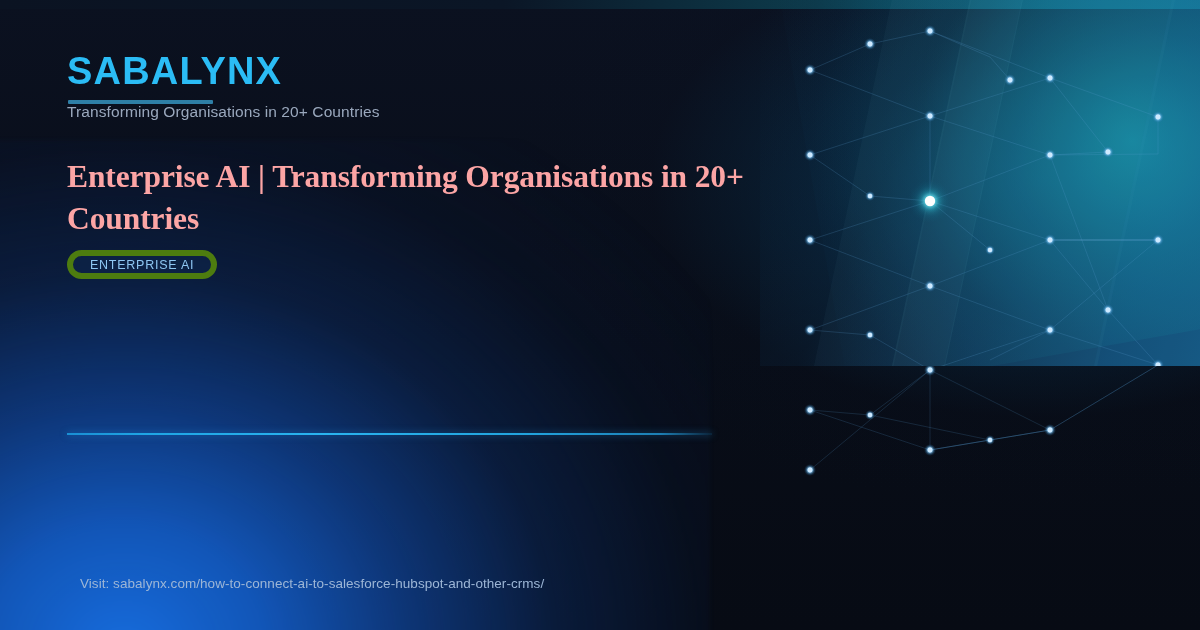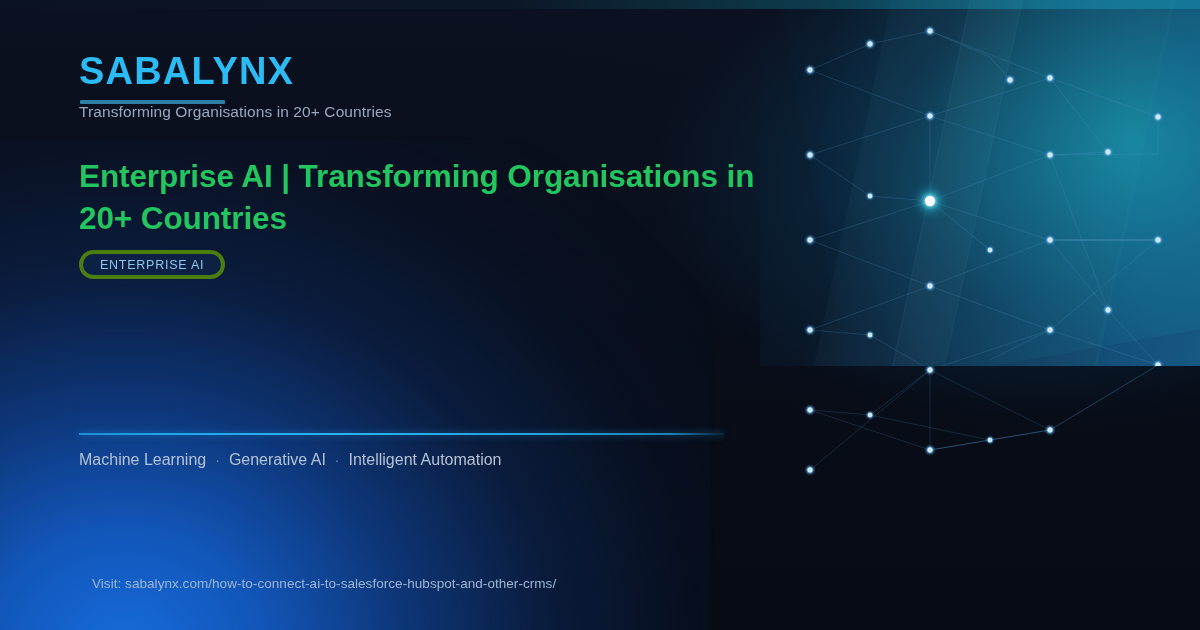--- a/index.html
+++ b/index.html
@@ -108,21 +108,21 @@
 
   
   .net-lower { position:absolute; left:760px; top:366px; width:440px; height:264px; overflow:hidden; }
   .net-lower-svg { position:absolute; inset:0; width:440px; height:264px; }
 
   
 
   .content {
     position: absolute;
     left: 67px; top: 0;
-    width: 720px; height: 630px; margin-left: 12px;
+    width: 720px; height: 630px;
   }
 
   .logo {
     position: absolute; left: 0; top: 52px;
     font-size: 38px;
     font-weight: 700;
     letter-spacing: 1.2px;
     color: #2bbcf5;
     line-height: 1;
   }
@@ -137,32 +137,33 @@
     font-size: 15.5px;
     color: #9aa8bd;
     letter-spacing: 0.1px;
   }
 
   .headline {
     position: absolute; left: 0; top: 156px;
     width: 730px;
     font-size: 31.5px;
     font-weight: 700;
-    color: #22c55e;
+    color: #fca5a5;
     line-height: 1.33;
     letter-spacing: -0.1px;
+    font-family: Liberation Serif, serif;
   }
 
   .badge {
     position: absolute; left: 0; top: 250px;
     display: inline-flex;
     align-items: center;
     height: 29px;
     padding: 0 17px;
-    border: 4px solid #4d7c0f;
+    border: 6px solid #4d7c0f;
     border-radius: 16px;
     background: rgba(14,38,76,0.55);
     color: #8ec6f2;
     font-size: 12.5px;
     letter-spacing: 0.75px;
   }
 
   .divider {
     position: absolute; left: 0; top: 433px;
     width: 645px; height: 2px;
@@ -358,20 +359,17 @@
     <div class="logo">SABALYNX</div>
     <div class="logo-underline"></div>
     <div class="tagline">Transforming Organisations in 20+ Countries</div>
 
     <h1 class="headline">Enterprise AI | Transforming Organisations in 20+ Countries</h1>
 
     <span class="badge">ENTERPRISE AI</span>
 
     <div class="divider"></div>
 
-    <div class="tags">
-      <span>Machine Learning</span><span class="sep">·</span><span>Generative AI</span><span class="sep">·</span><span>Intelligent Automation</span>
-    </div>
 
     <div class="visit">Visit: sabalynx.com/how-to-connect-ai-to-salesforce-hubspot-and-other-crms/</div>
   </div>
 
 </div>
 
 </body></html>

